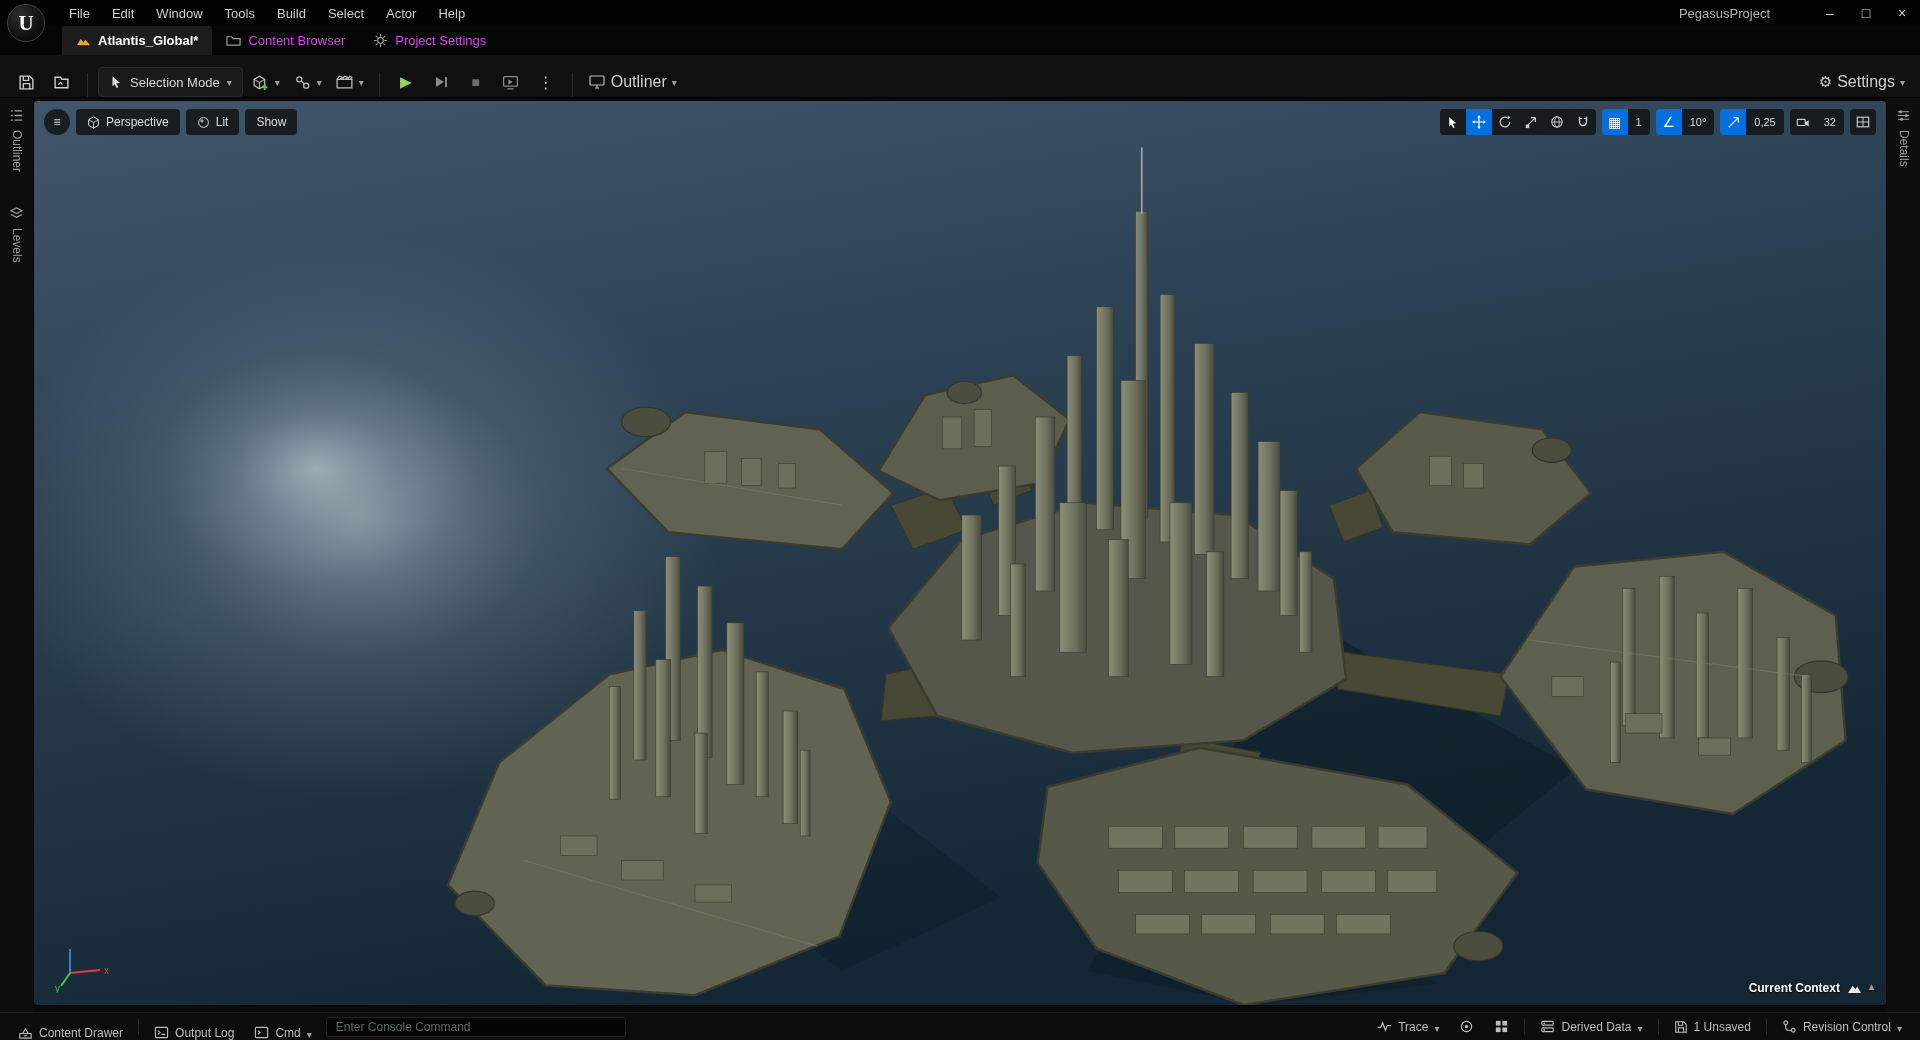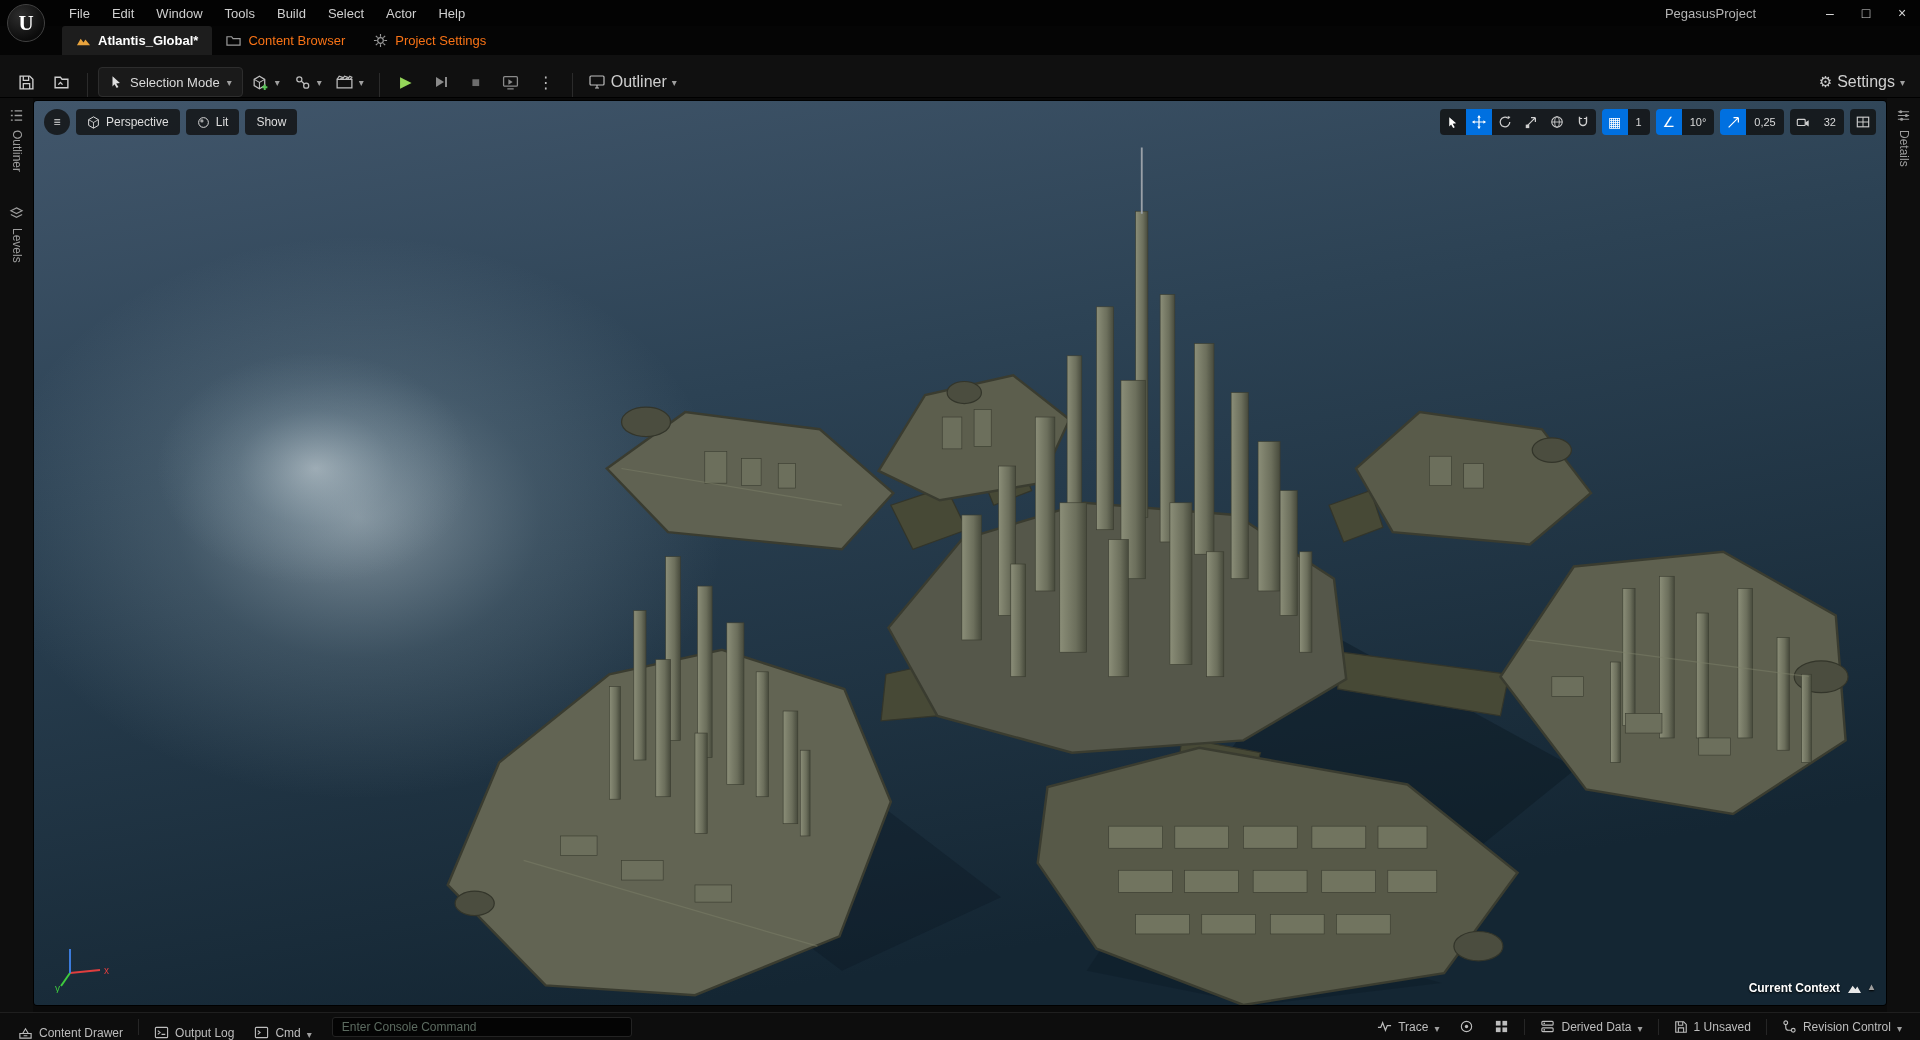--- a/index.html
+++ b/index.html
@@ -4,30 +4,30 @@
 <style>
   *{margin:0;padding:0;box-sizing:border-box;user-select:none}
   html,body{width:1920px;height:1040px;overflow:hidden;background:#000;
     font-family:"Liberation Sans",sans-serif;color:#c4c4c4}
   .app{width:1920px;height:1040px;display:flex;flex-direction:column;background:#0a0a0a;position:relative}
 
   
   .menubar{height:26px;background:#030303;display:flex;align-items:center;padding-left:58px;font-size:13px;color:#cfcfcf;position:relative;z-index:5}
   .menu-item{padding:0 11px;height:100%;display:flex;align-items:center;cursor:default}
   .menubar-right{margin-left:auto;display:flex;align-items:center}
-  .project-name{color:#b5b5b5;margin-right:56px}
+  .project-name{color:#b5b5b5;margin-right:42px}
   .win-btn{width:36px;height:26px;display:flex;align-items:center;justify-content:center;font-size:14px;color:#d5d5d5}
   .logo{position:absolute;left:7px;top:4px;width:38px;height:38px;border-radius:50%;z-index:20;
     background:radial-gradient(circle at 35% 30%,#2e2e2e,#0b0b0b 72%);border:1px solid #414141;
     display:flex;align-items:center;justify-content:center;color:#fff;font-weight:bold;font-size:21px;
     font-family:"Liberation Serif",serif}
 
   
   .tabbar{height:29px;background:#050505;display:flex;align-items:stretch;padding-left:62px;font-size:13px}
-  .tab{display:flex;align-items:center;gap:7px;padding:0 14px;color:#f97316}
+  .tab{display:flex;align-items:center;gap:7px;padding:0 14px;color:#d946ef}
   .tab.active{background:#1d1d1d;color:#ffffff;border-radius:3px 3px 0 0;font-weight:bold}
   .tab-ico{width:15px;height:15px;display:block}
 
   
   .toolbar{height:43px;background:#101010;display:flex;align-items:flex-end;padding:0 10px;border-bottom:1px solid #000;gap:3px}
   .tbtn{height:30px;min-width:32px;display:flex;align-items:center;justify-content:center;gap:5px;border-radius:4px;color:#cfcfcf;padding:0 5px}
   .pill{display:flex;align-items:center;gap:7px;background:#1a1a1a;border:1px solid #2d2d2d;border-radius:4px;height:30px;padding:0 10px;font-size:13px;color:#dadada}
   .sep{width:1px;height:24px;background:#2b2b2b;margin:0 7px}
   .caret{font-size:10px;color:#9f9f9f}
   .play-glyph{color:#95d65a;font-size:15px}
@@ -56,21 +56,21 @@
   .vp-ico.active{background:#0070e0;color:#fff}
   .vp-val{height:26px;display:flex;align-items:center;padding:0 8px;background:rgba(16,16,16,.8);font-size:11px;color:#dadada}
 
   .current-context{position:absolute;right:12px;bottom:10px;display:flex;align-items:flex-start;gap:7px;color:#fff;
     font-size:12px;font-weight:bold;text-shadow:0 1px 2px #000}
   .gizmo{position:absolute;left:14px;bottom:8px}
 
   
   .statusbar{height:28px;background:#0d0d0d;border-top:1px solid #1f1f1f;display:flex;align-items:center;padding:0 8px;font-size:12px;color:#bdbdbd}
   .sb-btn{display:flex;align-items:flex-end;gap:6px;padding:0 10px;height:100%}
-  .console-input{width:300px;height:20px;background:#040404;border:1px solid #232323;border-radius:3px;color:#cfcfcf;padding:0 9px;font-size:12px;margin-left:10px;font-family:"Liberation Sans",sans-serif}
+  .console-input{width:300px;height:20px;background:#040404;border:1px solid #232323;border-radius:3px;color:#cfcfcf;padding:0 9px;font-size:12px;margin-left:4px;font-family:"Liberation Sans",sans-serif}
   .console-input::placeholder{color:#5c6b60}
   .sb-right{margin-left:auto;display:flex;align-items:center}
   .sb-sep{width:1px;height:16px;background:#262626;margin:0 5px}
 </style>
 </head>
 <body>
 
 <div class="app">
 
   <div class="logo">

